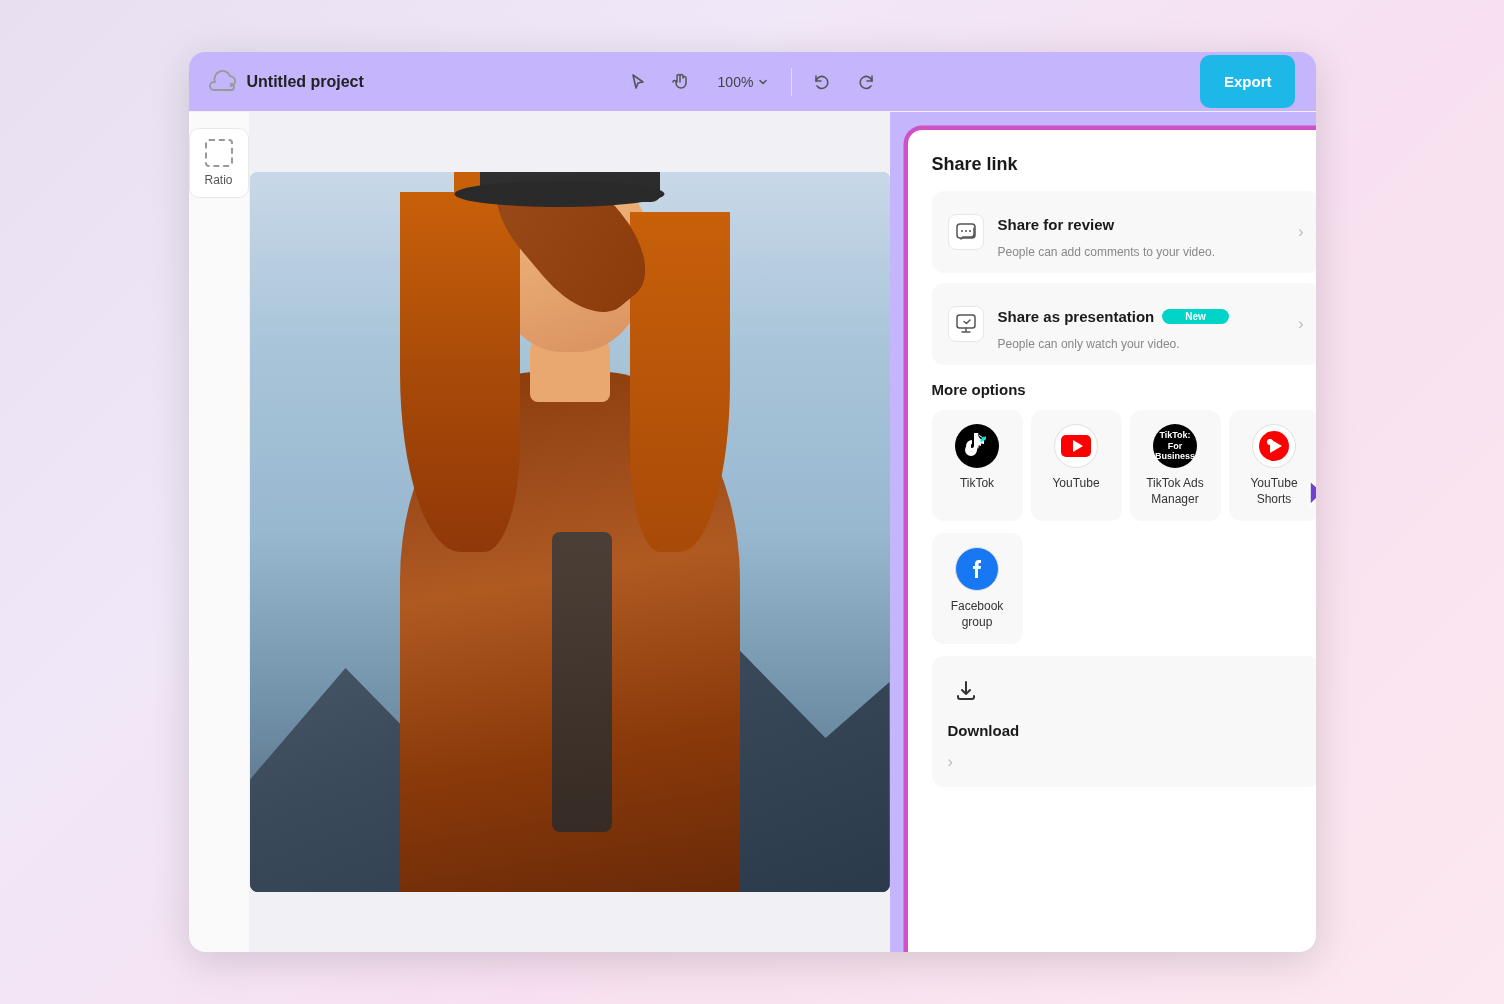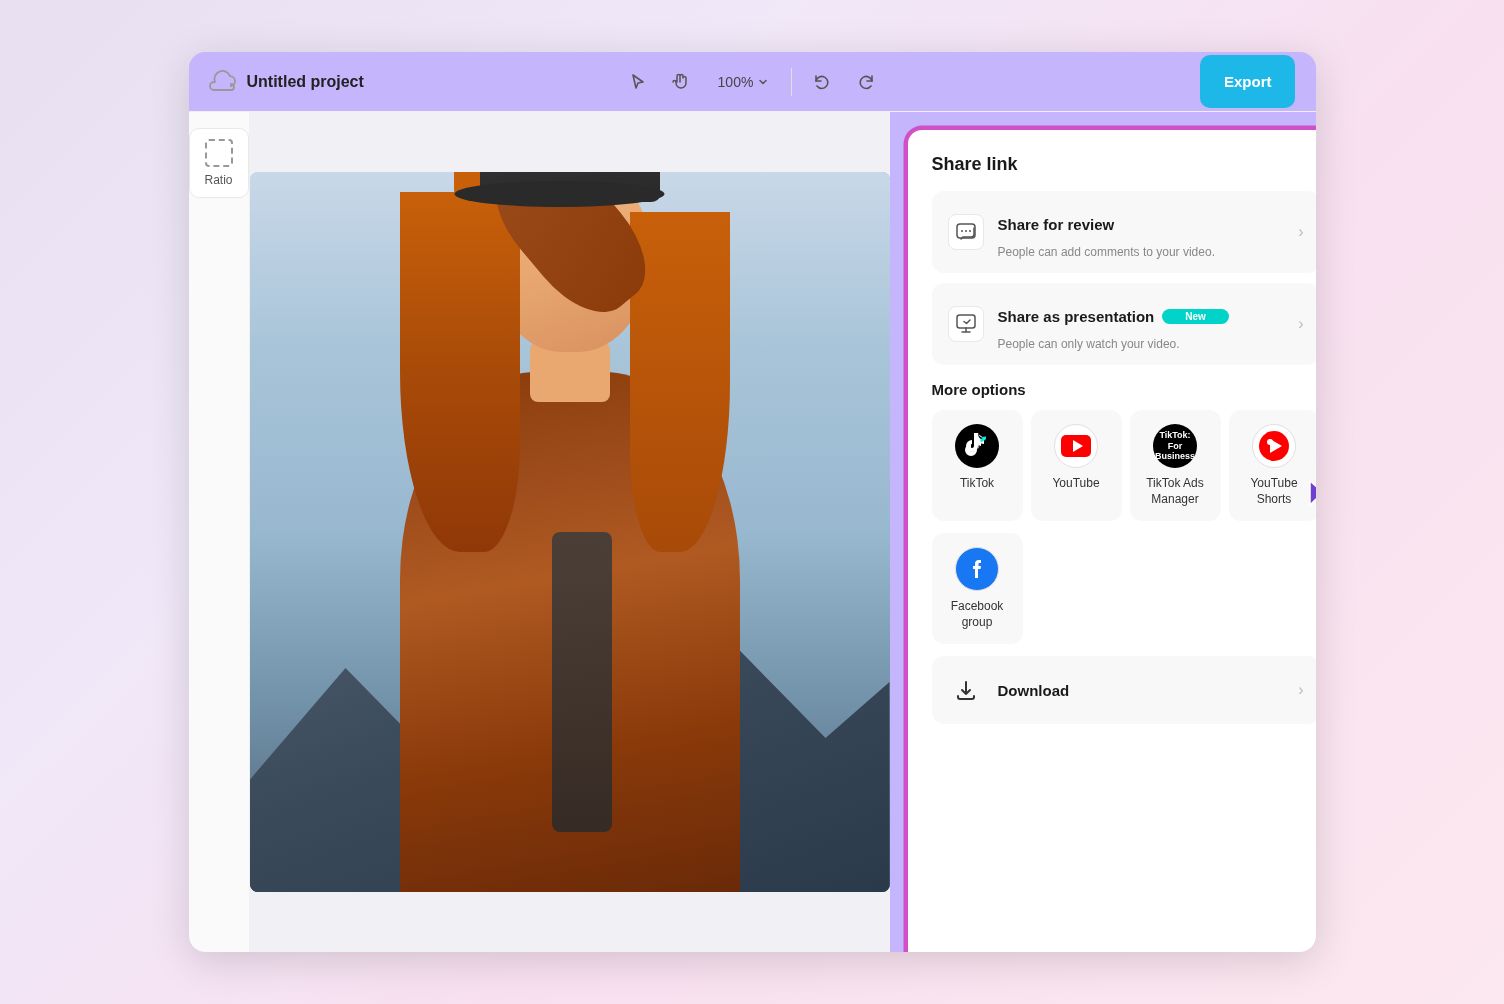--- a/index.html
+++ b/index.html
@@ -273,27 +273,28 @@
       line-height: 1.3;
     }
 
     
     .tiktok-bg { background: #000; }
     .tiktok-ads-bg { background: #000; }
 
     
     .download-option {
       display: flex;
-      align-items: center;
+      align-items: flex-start;
       gap: 14px;
       padding: 16px 16px;
       background: #f8f8f8;
       border-radius: 12px;
       cursor: pointer;
       margin-top: 4px;
+      flex-direction: column;
     }
     .download-icon-wrap {
       width: 36px;
       height: 36px;
       display: flex;
       align-items: center;
       justify-content: center;
       font-size: 20px;
       color: #333;
     }

